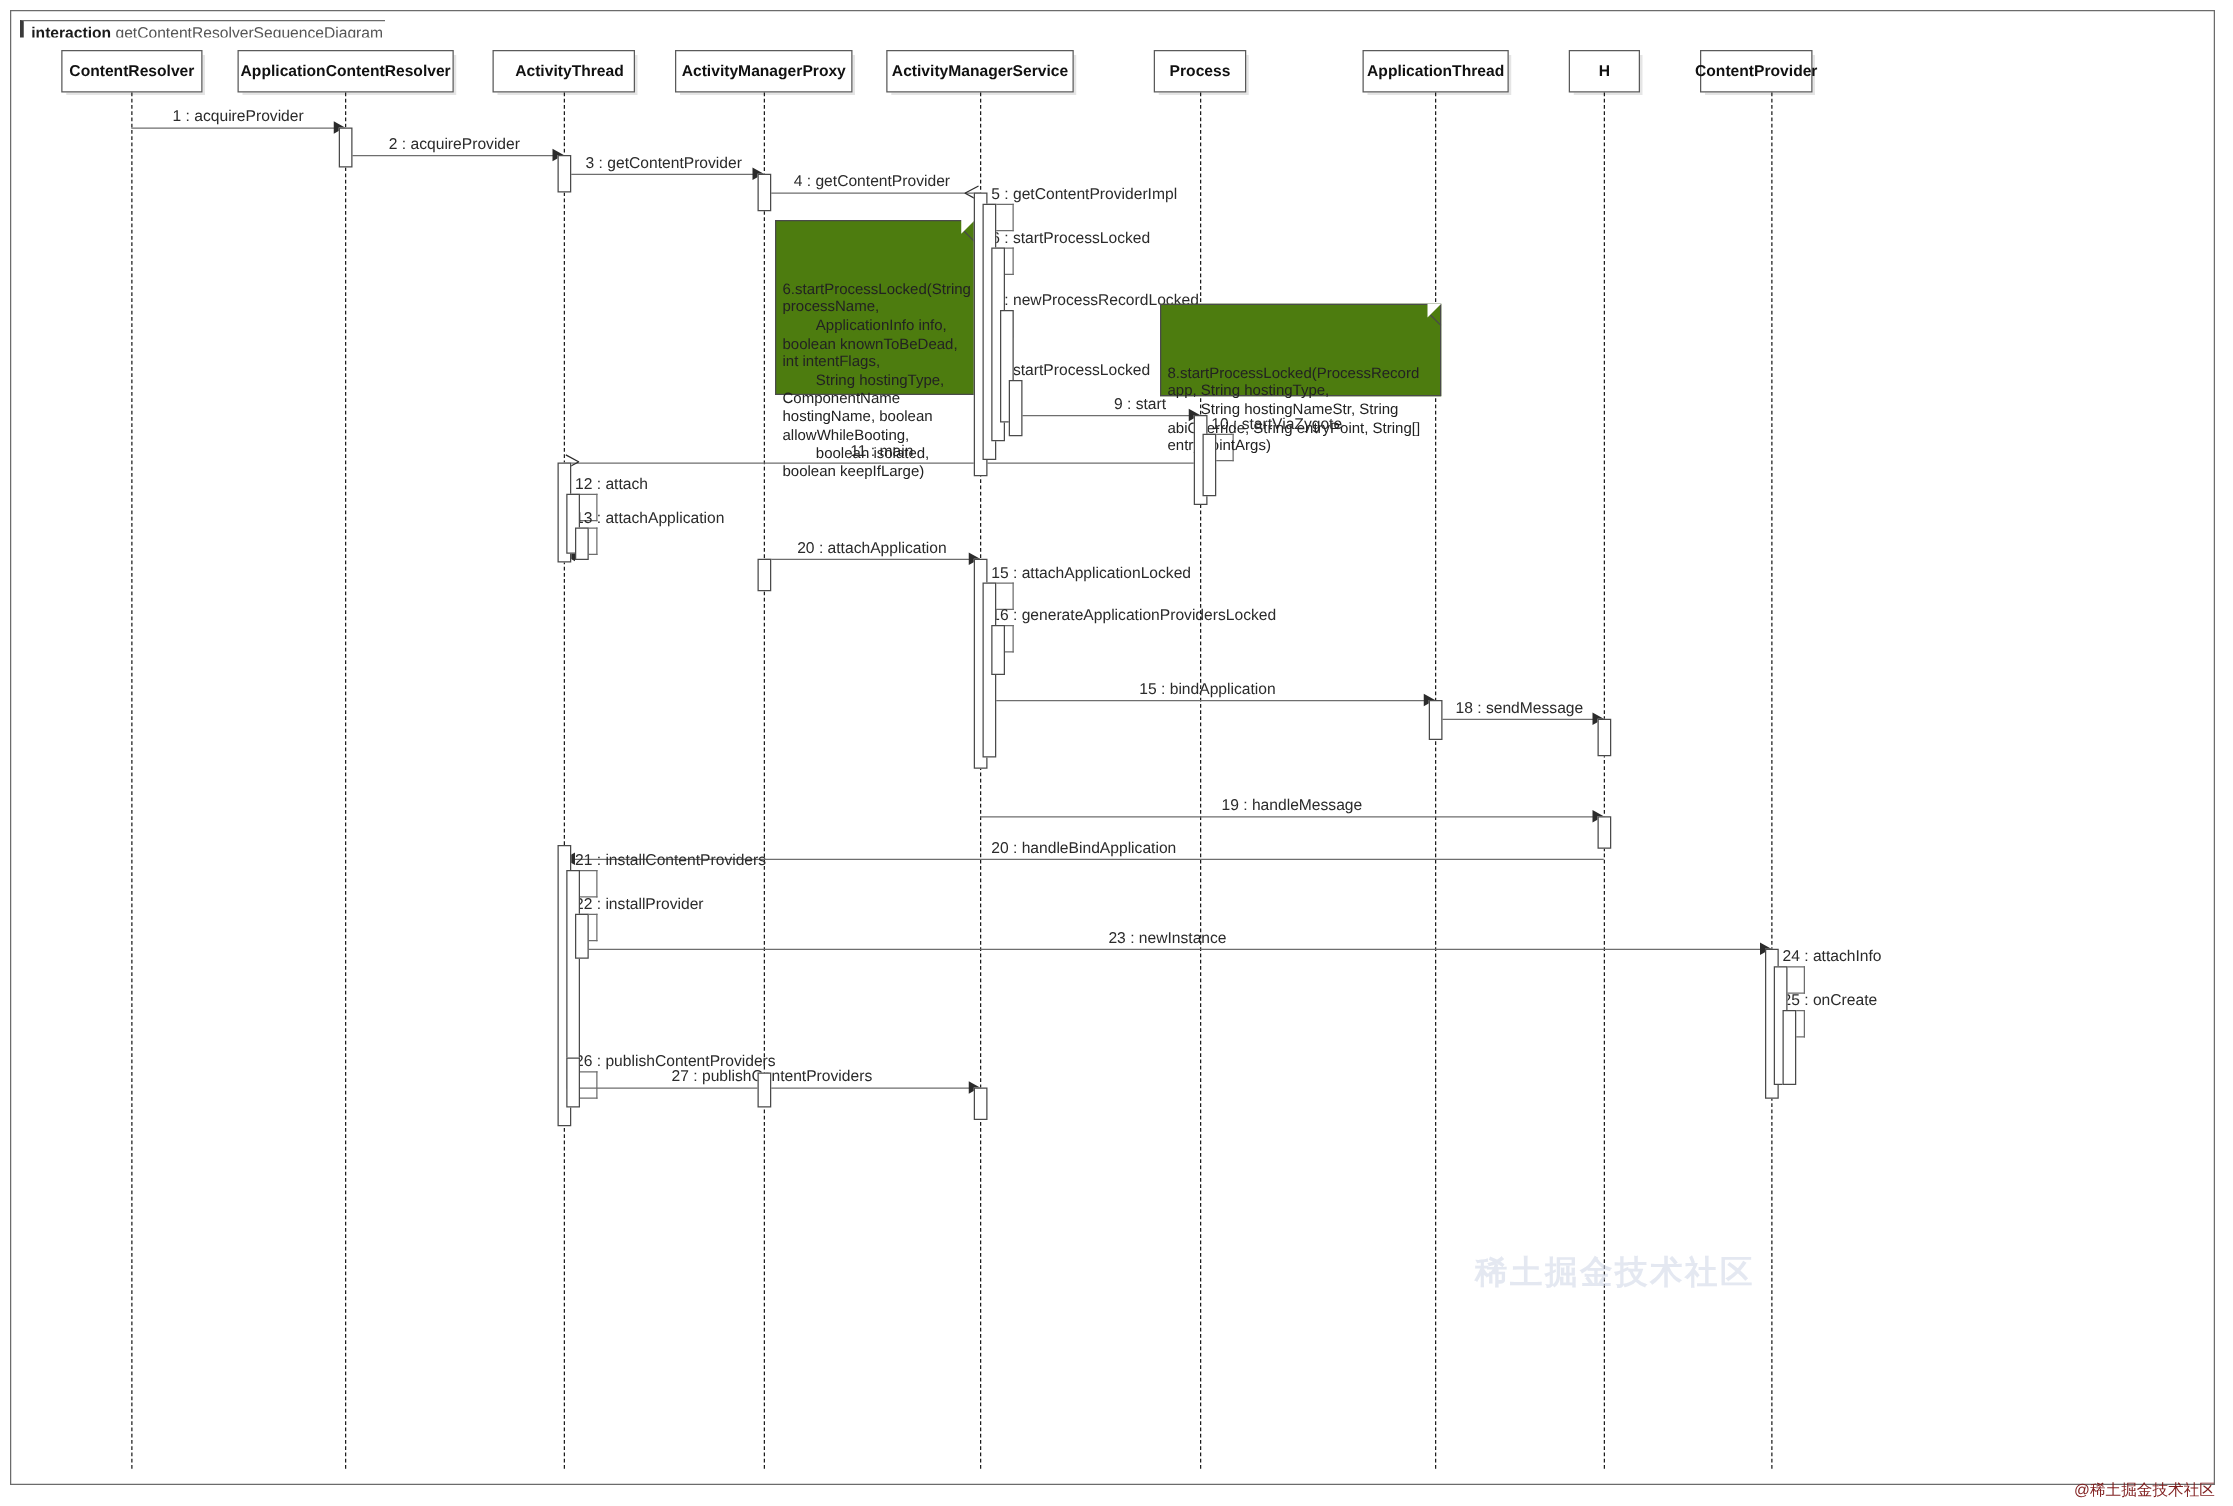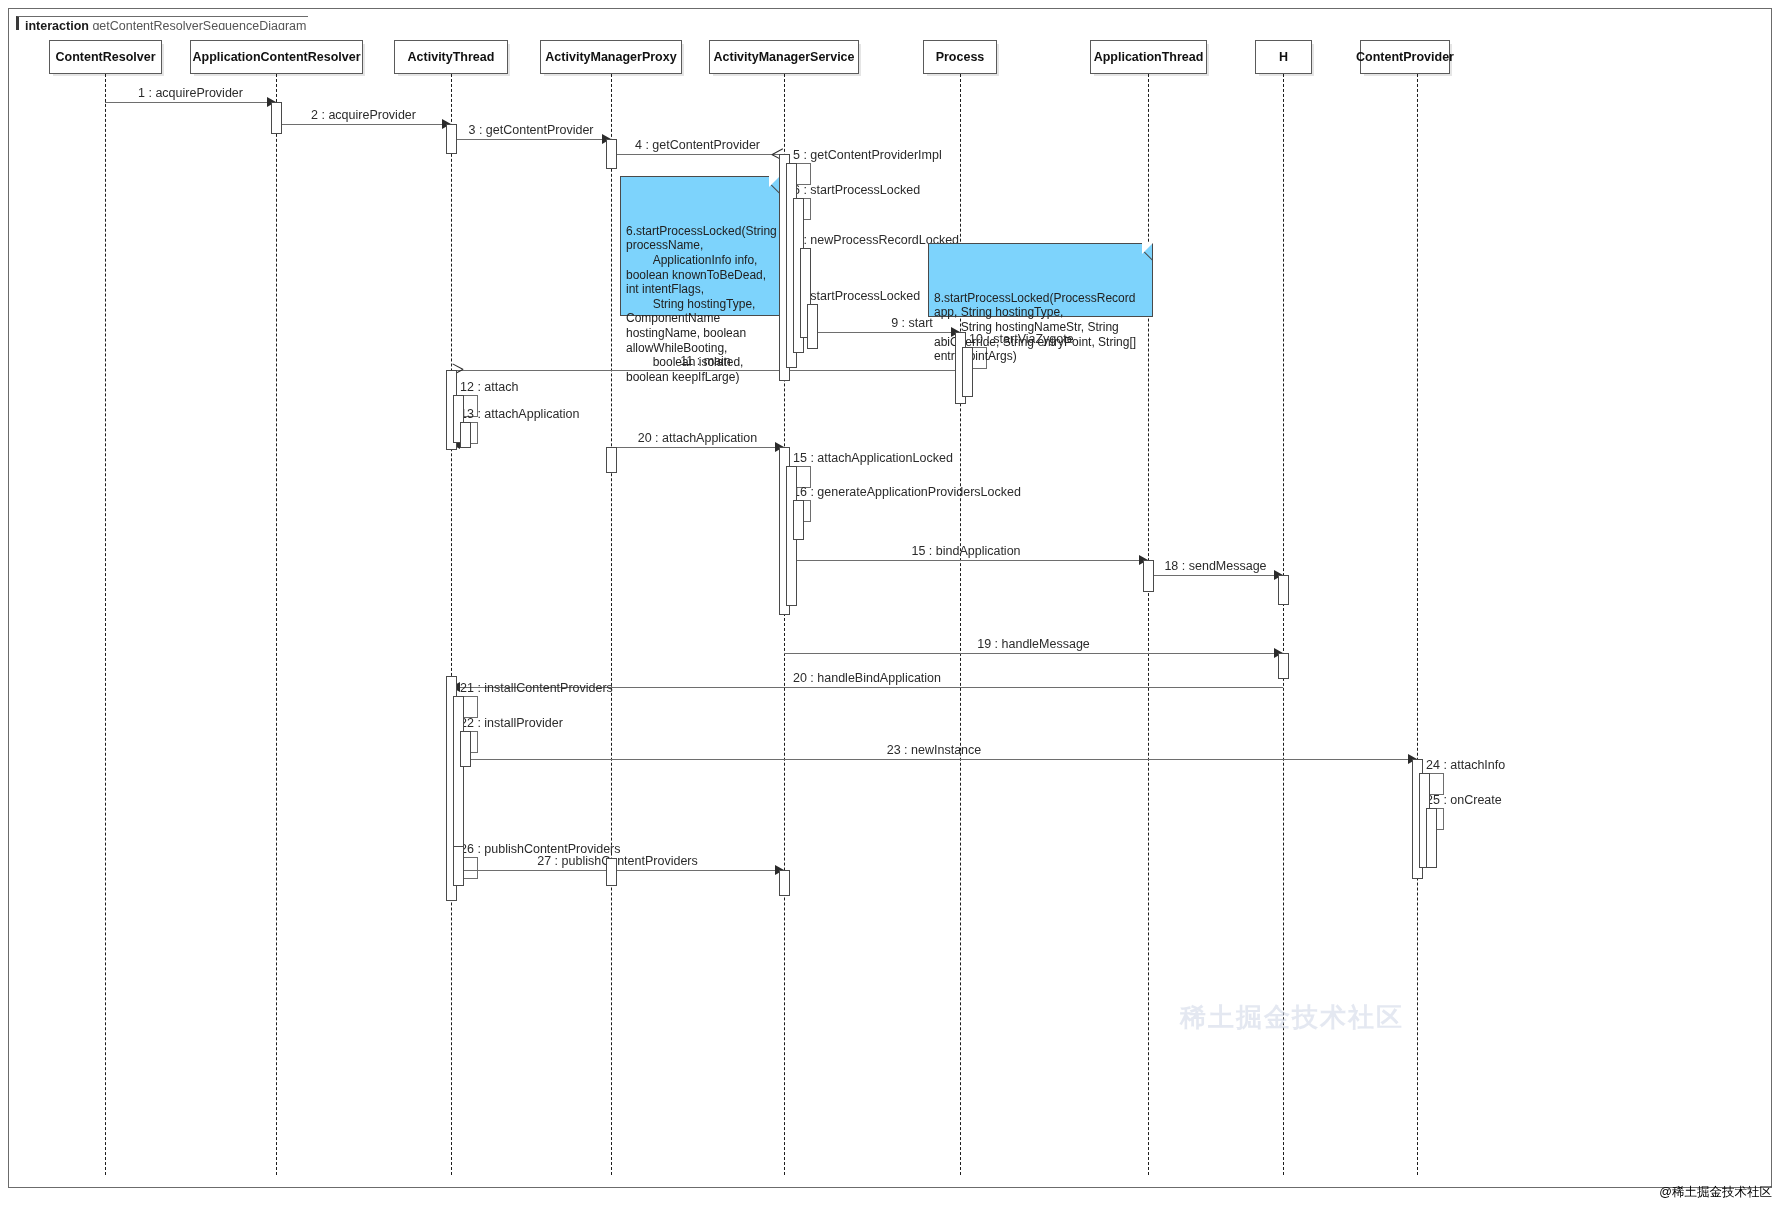--- a/index.html
+++ b/index.html
@@ -35,35 +35,35 @@
   
   .oarrow{position:absolute;width:11px;height:12px;}
   .oarrow span{position:absolute;left:0;top:0;width:12px;height:0;border-top:1.6px solid #2b2b2b;transform-origin:0 0;}
 
   .mlabel{position:absolute;font-size:12.5px;color:#2b2b2b;white-space:nowrap;}
 
   
   .self{position:absolute;border:1.6px solid #6e6e6e;border-left:none;box-sizing:border-box;}
 
   
-  .note{position:absolute;border:1.4px solid #4a4a4a;background:#7dd3fc;box-sizing:border-box;
+  .note{position:absolute;border:1.4px solid #4a4a4a;background:#4d7c0f;box-sizing:border-box;
         font-size:12px;color:#222;line-height:14.6px;padding:3px 5px;white-space:pre;}
   .note::after{content:"";position:absolute;right:-1px;top:-1px;width:0;height:0;
         border-left:11px solid #fff;border-bottom:11px solid transparent;}
   .note .fold{position:absolute;right:-1px;top:-1px;width:12px;height:12px;
         border-left:1.4px solid #4a4a4a;transform:rotate(-45deg);transform-origin:100% 0;}
 
   .note-cn{position:absolute;border:1.4px solid #4a4a4a;background:#fff;box-sizing:border-box;
         font-size:13px;color:#111;line-height:20px;padding:2px 8px;white-space:nowrap;}
   .note-cn::after{content:"";position:absolute;right:-1px;top:-1px;width:0;height:0;
         border-left:12px solid #fff;border-bottom:12px solid transparent;}
 
   
   .wm{position:absolute;font-size:26px;font-weight:bold;color:#cfd6e6;opacity:.55;letter-spacing:2px;white-space:nowrap;}
-  .wm-foot{position:absolute;right:14px;bottom:4px;font-size:12.5px;color:#000000;white-space:nowrap;}
+  .wm-foot{position:absolute;right:14px;bottom:4px;font-size:12.5px;color:#7f1d1d;white-space:nowrap;}
 </style>
 </head>
 <body>
 
 <div id="root">
 
   <div class="frame"></div>
   <div class="frame-tab-clip">
     <div class="frame-tab">
       <span class="kw">interaction</span>
@@ -73,21 +73,21 @@
 
   <div id="lifelines">
       <div class="ll-head" style="left: 49px; top: 40px; width: 113px;">
         <span>ContentResolver</span>
       </div>
       <div class="ll-line" style="left: 105px; top: 74px; height: 1101px;"></div>
       <div class="ll-head" style="left: 190px; top: 40px; width: 173px;">
         <span>ApplicationContentResolver</span>
       </div>
       <div class="ll-line" style="left: 276px; top: 74px; height: 1101px;"></div>
-      <div class="ll-head" style="left: 394px; top: 40px; width: 114px;">
+      <div class="ll-head" style="left: 394px; top: 40px; width: 114px; justify-content: flex-end;">
         <span>ActivityThread</span>
       </div>
       <div class="ll-line" style="left: 451px; top: 74px; height: 1101px;"></div>
       <div class="ll-head" style="left: 540px; top: 40px; width: 142px;">
         <span>ActivityManagerProxy</span>
       </div>
       <div class="ll-line" style="left: 611px; top: 74px; height: 1101px;"></div>
       <div class="ll-head" style="left: 709px; top: 40px; width: 150px;">
         <span>ActivityManagerService</span>
       </div>

